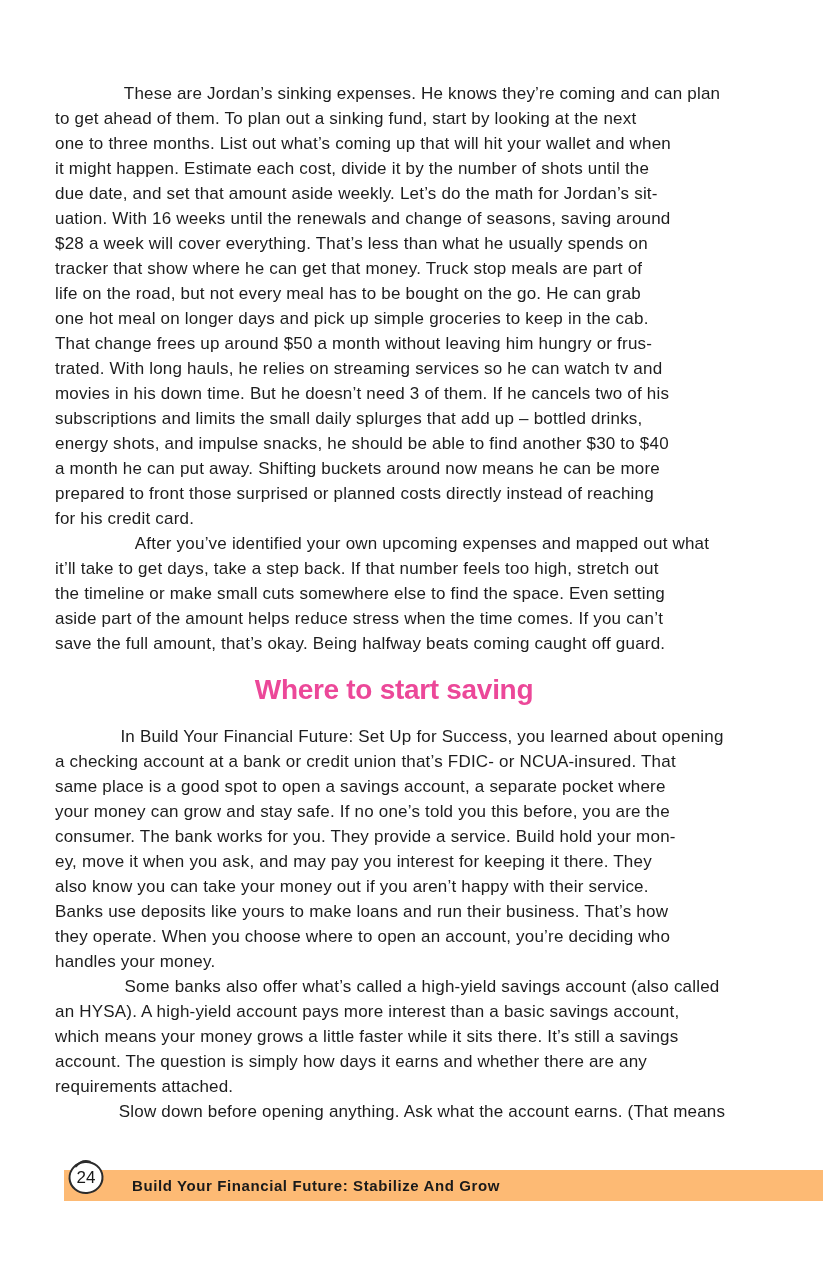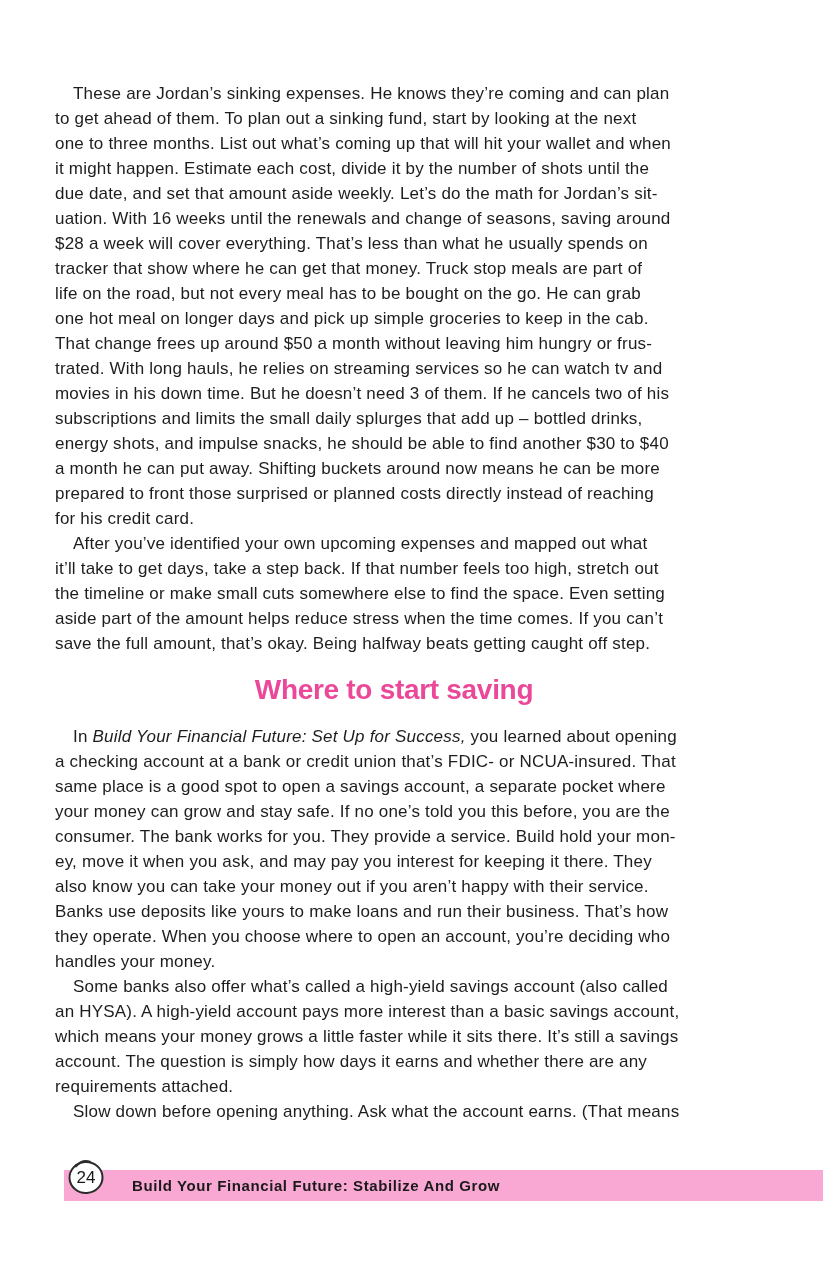--- a/index.html
+++ b/index.html
@@ -21,44 +21,44 @@
   .para { }
   .line {
     height: 25px;
     line-height: 25px;
     white-space: nowrap;
     font-size: 17px;
     letter-spacing: 0.2px;
     color: #1d1d1d;
     font-weight: 400;
   }
-  .line.first { padding-left: 18px; }
+  .line.first { padding-left: 18px; text-align: center; }
   .seg-n { }
-  .seg-i { font-style: italic; }
+  .seg-i { }
   .seg-b { font-weight: 400; }
   .section-heading {
     position: relative;
     left: -19px;
     margin-top: 16px;
     margin-bottom: 16px;
     height: 36px;
     line-height: 36px;
     text-align: center;
     font-size: 28px;
     font-weight: 700;
     letter-spacing: -0.3px;
     color: #ec4899;
   }
   .footer-bar {
     position: absolute;
     left: 64px;
     top: 1170px;
     width: 759px;
     height: 31px;
-    background: #f9a8d4;
+    background: #fdba74;
     padding-left: 48px;
   }
   .footer-title {
     position: absolute;
     left: 68px;
     top: 0;
     height: 31px;
     line-height: 31px;
     font-size: 15px;
     font-weight: 700;
@@ -113,21 +113,21 @@
         <div class="line"><span class="seg-n">energy shots, and impulse snacks, he should be able to find another $30 to $40</span></div>
         <div class="line"><span class="seg-n">a month he can put away. Shifting buckets around now means he can be more</span></div>
         <div class="line"><span class="seg-n">prepared to front those surprised or planned costs directly instead of reaching</span></div>
         <div class="line"><span class="seg-n">for his credit card.</span></div>
       </div>
       <div class="para">
         <div class="line first"><span class="seg-n">After you’ve identified your own upcoming expenses and mapped out what</span></div>
         <div class="line"><span class="seg-n">it’ll take to get days, take a step back. If that number feels too high, stretch out</span></div>
         <div class="line"><span class="seg-n">the timeline or make small cuts somewhere else to find the space. Even setting</span></div>
         <div class="line"><span class="seg-n">aside part of the amount helps reduce stress when the time comes. If you can’t</span></div>
-        <div class="line"><span class="seg-n">save the full amount, that’s okay. Being halfway beats getting caught off step.</span></div>
+        <div class="line"><span class="seg-n">save the full amount, that’s okay. Being halfway beats coming caught off guard.</span></div>
       </div>
       <div class="section-heading">Where to start saving</div>
       <div class="para">
         <div class="line first"><span class="seg-n">In </span><span class="seg-i">Build Your Financial Future: Set Up for Success,</span><span class="seg-n"> you learned about opening</span></div>
         <div class="line"><span class="seg-n">a checking account at a bank or credit union that’s FDIC- or NCUA-insured. That</span></div>
         <div class="line"><span class="seg-n">same place is a good spot to open a </span><span class="seg-b">savings account</span><span class="seg-n">, a separate pocket where</span></div>
         <div class="line"><span class="seg-n">your money can grow and stay safe. If no one’s told you this before, you are the</span></div>
         <div class="line"><span class="seg-n">consumer. The bank works for you. They provide a service. Build hold your mon-</span></div>
         <div class="line"><span class="seg-n">ey, move it when you ask, and may pay you interest for keeping it there. They</span></div>
         <div class="line"><span class="seg-n">also know you can take your money out if you aren’t happy with their service.</span></div>

